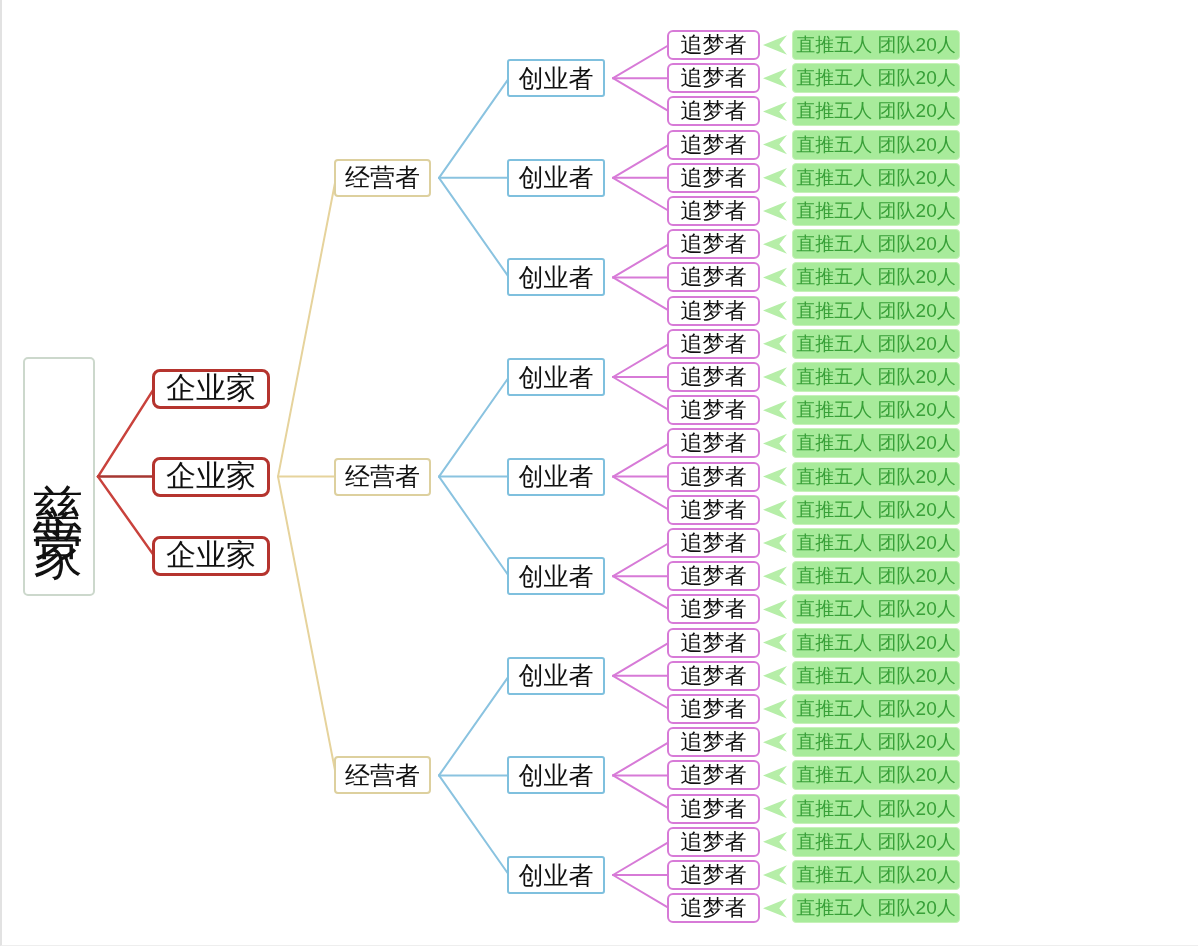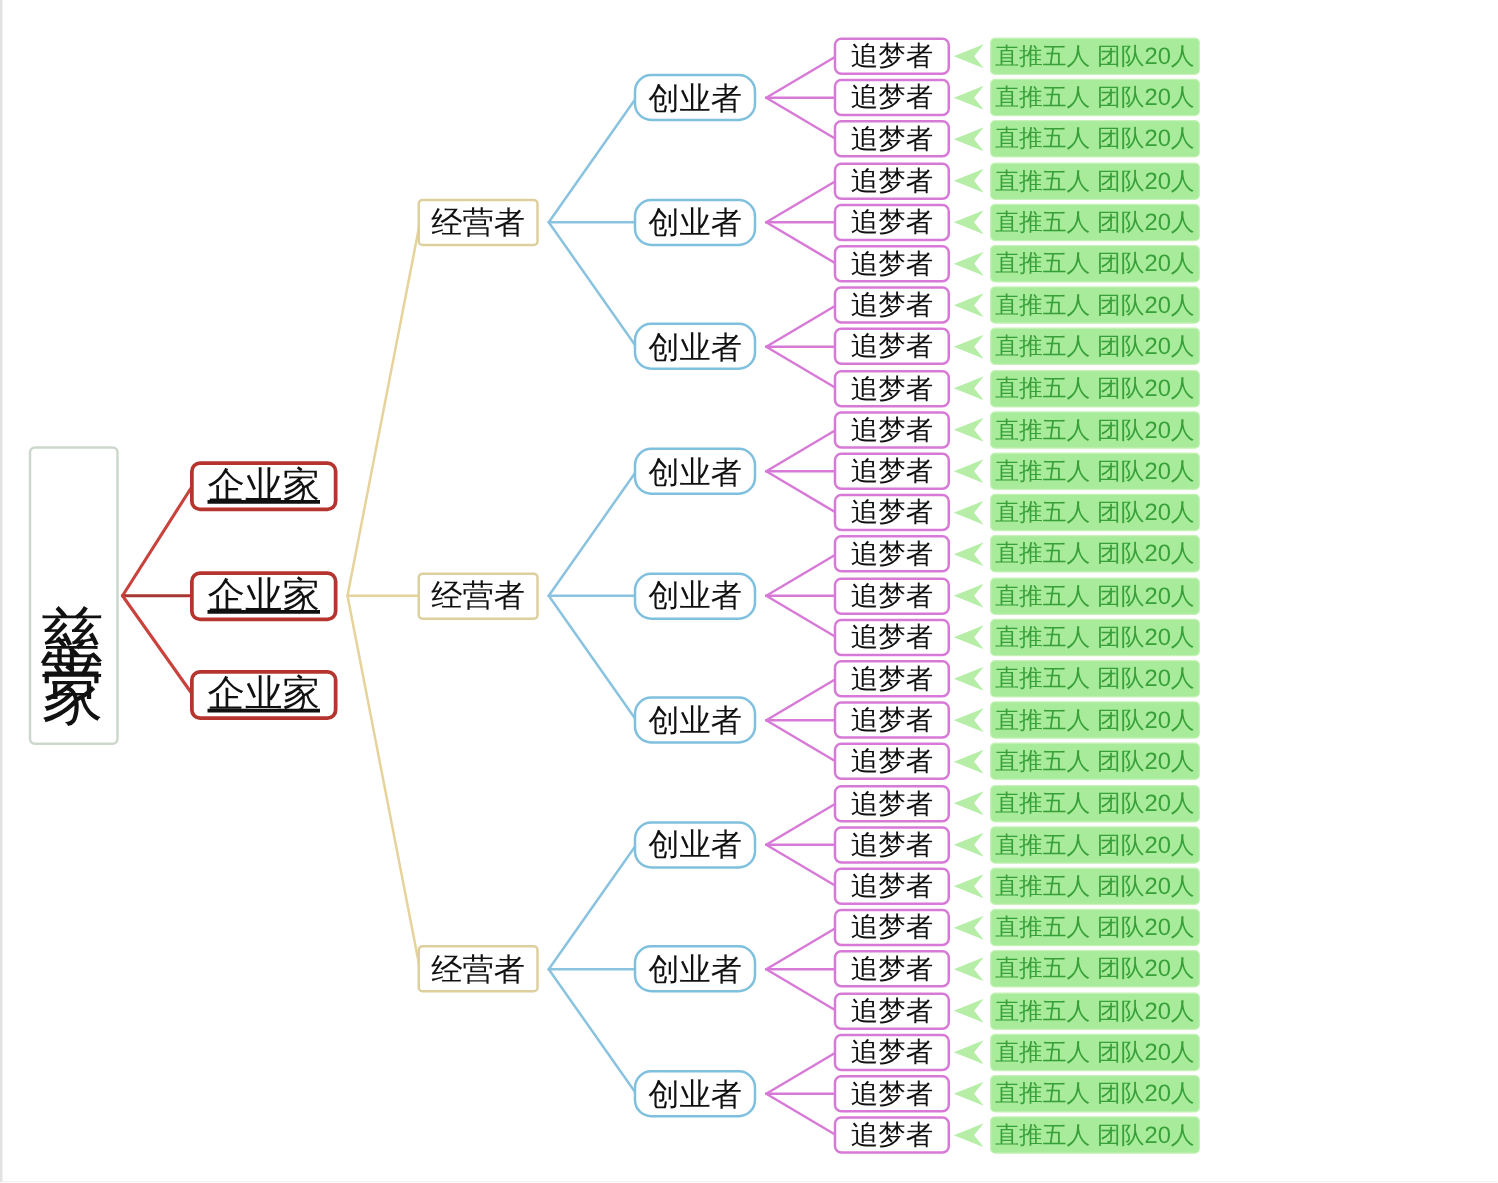--- a/index.html
+++ b/index.html
@@ -11,23 +11,23 @@
   #connector-layer{position:absolute;left:0;top:0;width:1198px;height:946px;}
   .node{
     position:absolute;display:flex;align-items:center;justify-content:center;
     background:#ffffff;color:#111;box-sizing:border-box;white-space:nowrap;
   }
   .root{
     border:2px solid #ccd8cc;border-radius:5px;
     font-size:50px;font-weight:500;
     writing-mode:vertical-rl;text-orientation:upright;letter-spacing:22px;
   }
-  .enterpriser{border:3px solid #b5342e;border-radius:8px;font-size:30px;text-decoration:underline;}
+  .enterpriser{border:3px solid #b5342e;border-radius:8px;font-size:30px;}
   .operator{border:2px solid #ddd09e;border-radius:4px;font-size:25px;}
-  .founder{border:2px solid #7fc0de;border-radius:14px;font-size:25px;}
+  .founder{border:2px solid #7fc0de;border-radius:3px;font-size:25px;}
   .dreamer{border:2px solid #d77ad7;border-radius:6px;font-size:22px;}
   .tag{
     position:absolute;display:flex;align-items:center;justify-content:center;
     border-radius:4px;font-size:19px;box-sizing:border-box;white-space:nowrap;
   }
   .arrow{position:absolute;}
 </style>
 </head>
 <body>
 

